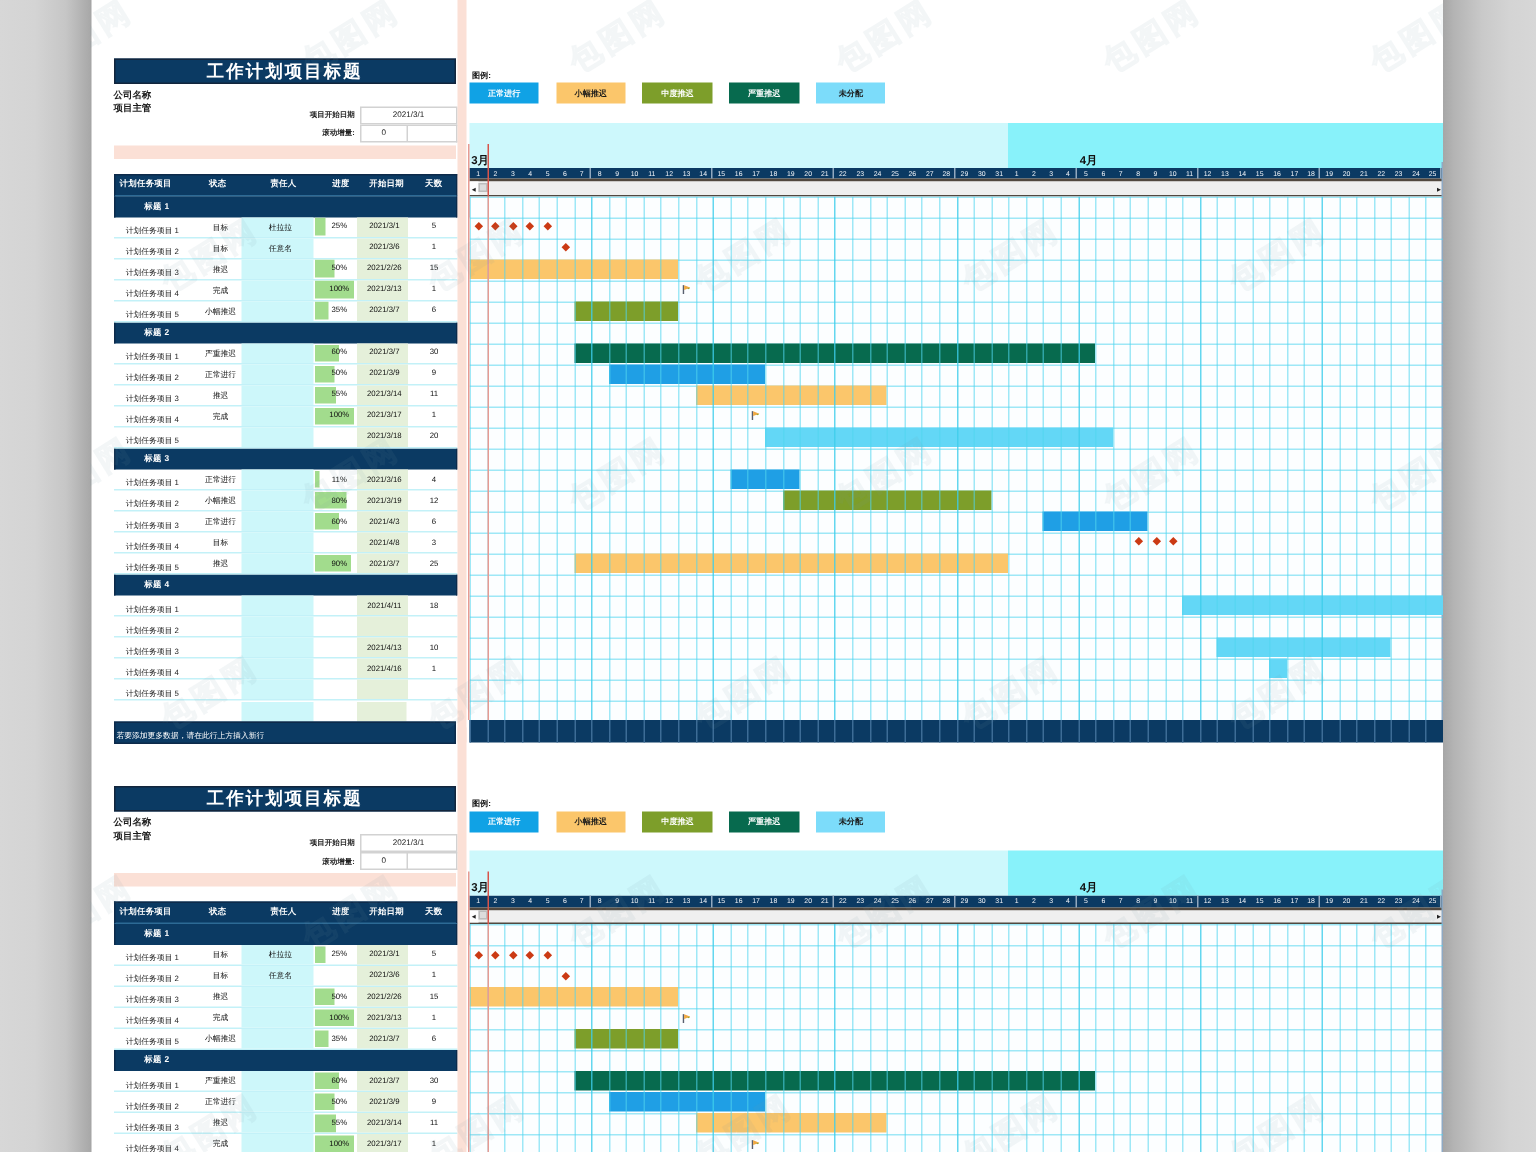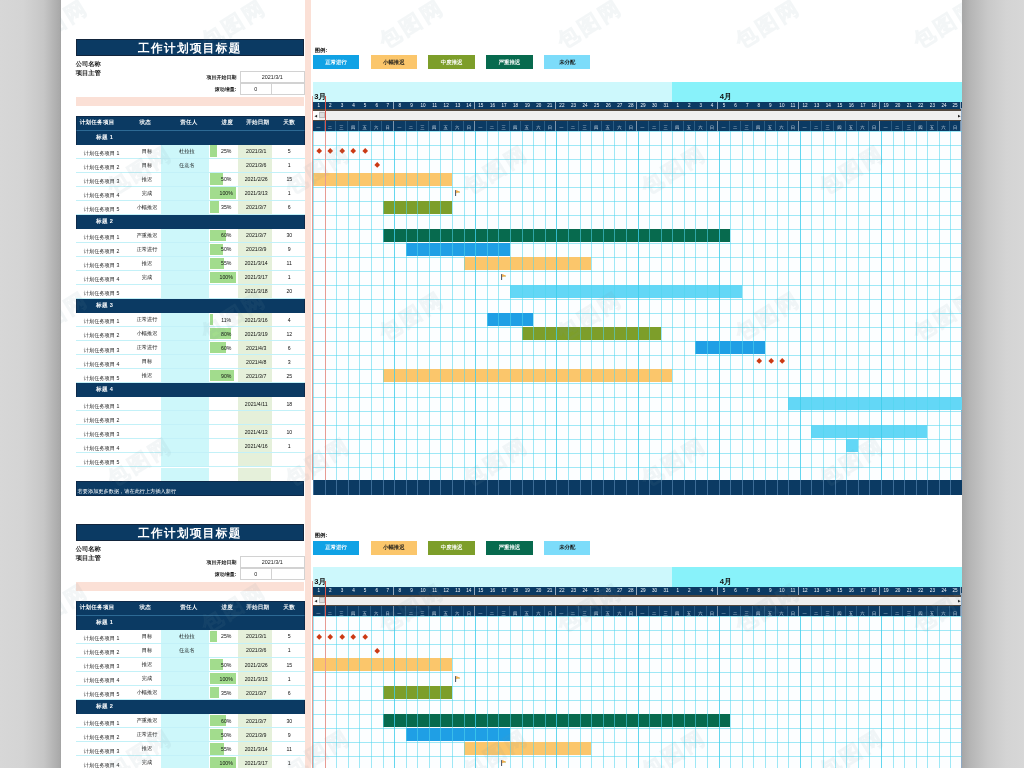--- a/index.html
+++ b/index.html
@@ -72,21 +72,21 @@
   .divider{position:absolute;left:244.6px;top:0;width:6.6px;height:495px;background:#fbe0d6;}
   .grid-left-edge{position:absolute;left:251.9px;top:96px;width:1.2px;height:384px;background:#e79b93;z-index:8;}
 
   
   .legend-lab{position:absolute;left:254.7px;top:46.6px;font-size:5.4px;font-weight:bold;color:#111;}
   .legend{position:absolute;left:252.8px;top:55.4px;display:flex;gap:11.3px;}
   .lg{width:46.5px;height:14px;display:flex;align-items:center;justify-content:center;
       font-size:5.4px;font-weight:bold;color:#111;}
 
   .cal{position:absolute;left:253px;top:81.7px;width:649px;}
-  .month-row{height:20px;display:flex;}
+  .month-row{height:30px;display:flex;}
   .m-cell{font-size:7.6px;font-weight:bold;color:#111;display:flex;align-items:flex-end;
           padding-left:1.2px;padding-bottom:0.5px;box-sizing:border-box;line-height:8px;}
   .daynum-row{height:7.6px;display:flex;background:#0b3a63;}
   .d-cell{font-size:4.6px;color:#f2f5f9;display:flex;align-items:center;justify-content:center;
           box-sizing:border-box;}
   .d-cell.wk{border-right:0.7px solid #93a9bf;}
   .sep-row{height:2.2px;background:#51483f;}
   .scroll-row{height:8.2px;background:#efefef;position:relative;border-bottom:1.6px solid #51483f;}
   .sc-left{position:absolute;left:0;top:0;width:5.5px;height:100%;background:#fdfdfd;
            display:flex;align-items:center;justify-content:center;font-size:3.4px;color:#222;}

